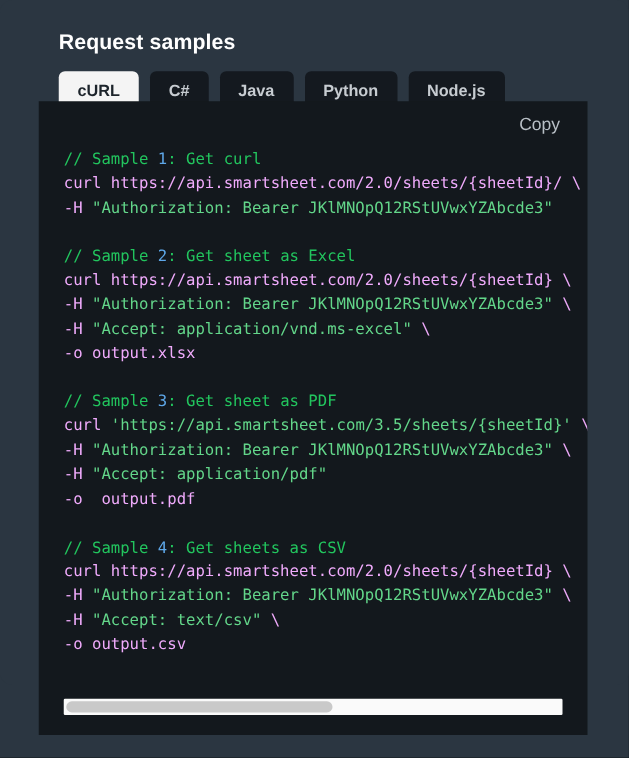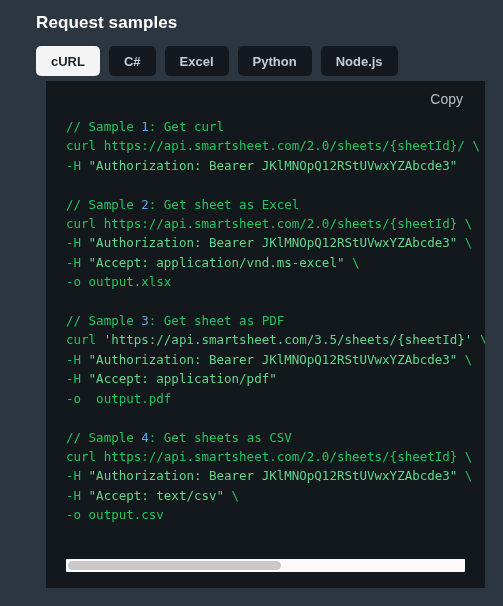--- a/index.html
+++ b/index.html
@@ -14,21 +14,21 @@
     background: #2b3641;
     font-family: "Liberation Sans", sans-serif;
     -webkit-font-smoothing: antialiased;
   }
 
   .panel {
     position: relative;
     width: 503px;
     height: 548px;
     background: #2b3641;
-    padding: 5px;
+    padding: 16px;
     border-radius: 10px;
   }
 
   .section-title {
     font-family: "Liberation Sans", sans-serif;
     font-size: 17px;
     font-weight: bold;
     color: #ffffff;
     padding: 7px 0 0 31px;
     letter-spacing: 0.1px;
@@ -60,21 +60,21 @@
     white-space: nowrap;
     line-height: 1;
   }
   .tab.active {
     background: #f4f4f4;
     color: #1d242b;
   }
 
   .code-panel {
     position: absolute;
-    left: 46px;
+    left: 31px;
     top: 81px;
     width: 439px;
     height: 507px;
     background: #13181d;
     overflow: hidden;
   }
 
   .copy-row {
     height: 36px;
     display: flex;
@@ -105,21 +105,21 @@
     margin: 0;
     font-family: "DejaVu Sans Mono", "Liberation Mono", monospace;
     font-size: 12.5px;
     line-height: 19.4px;
     color: #d6dbe0;
     white-space: pre;
   }
 
   .tok-comment { color: #22c55e; }
   .tok-num     { color: #5ea7e8; }
-  .tok-plain   { color: #22c55e; }
+  .tok-plain   { color: #f0abfc; }
   .tok-str     { color: #63d68a; }
 
   .scrollbar {
     position: absolute;
     left: 20px;
     bottom: 16px;
     width: 399px;
     height: 13px;
     background: #fafafa;
     border-radius: 1px;
@@ -137,21 +137,21 @@
 </head>
 <body>
 
 <div class="panel">
 
   <div class="section-title">Request samples</div>
 
   <div class="tabs">
       <button class="tab active">cURL</button>
       <button class="tab">C#</button>
-      <button class="tab">Excel</button>
+      <button class="tab">Java</button>
       <button class="tab">Python</button>
       <button class="tab">Node.js</button>
     </div>
 
   <div class="code-panel">
 
     <div class="copy-row">
       <button class="copy-btn">Copy</button>
     </div>
 

